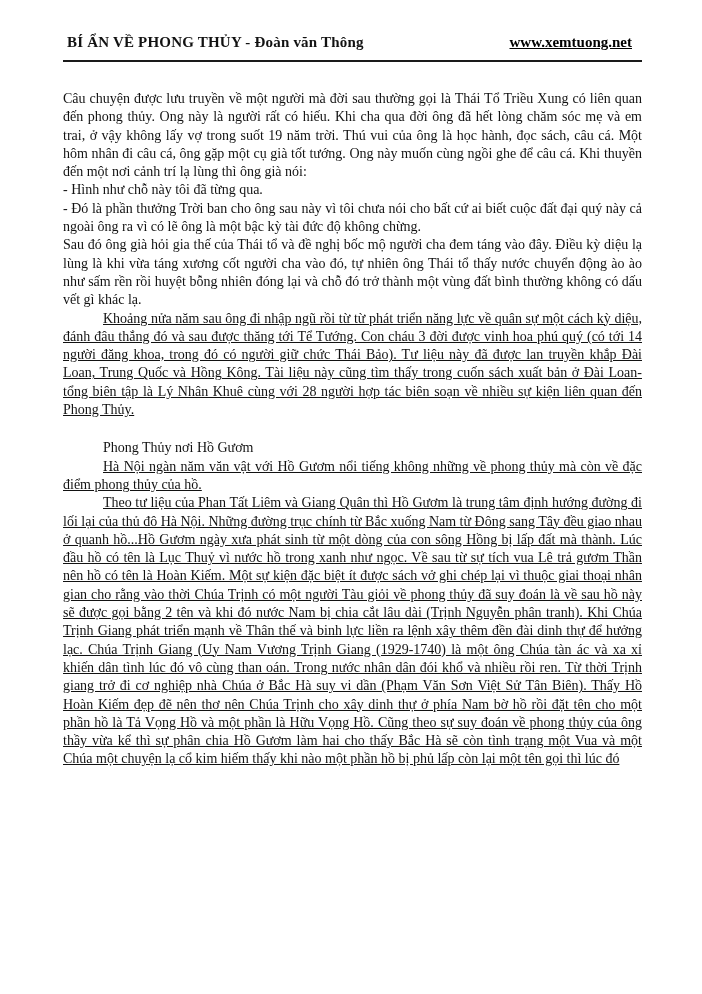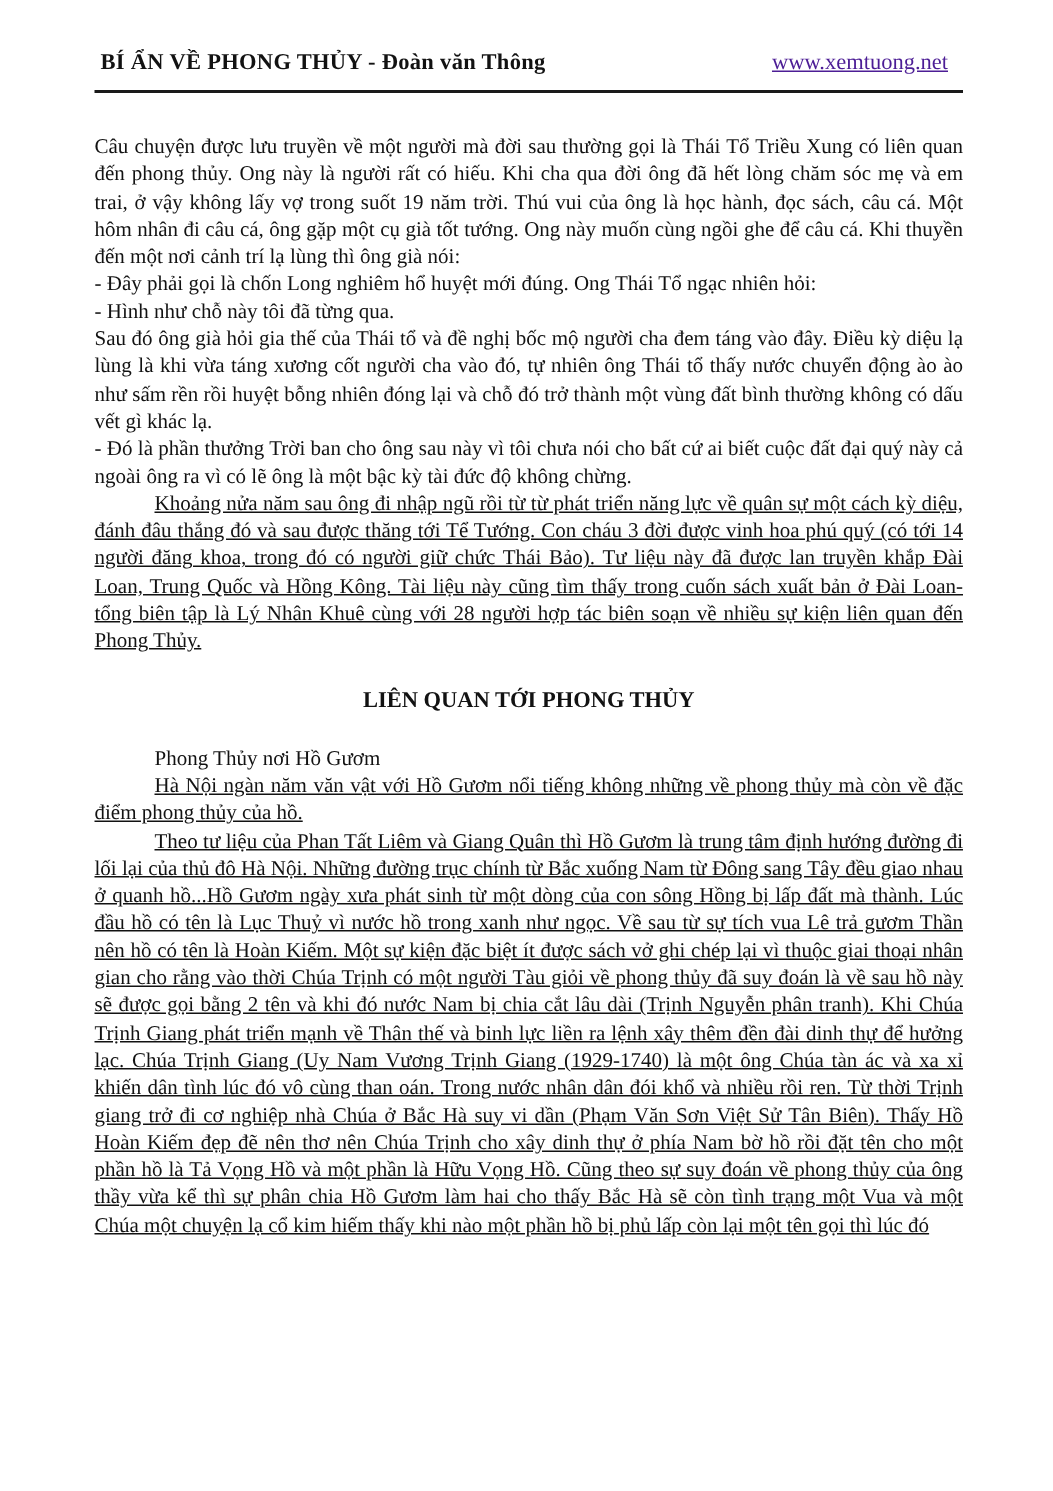--- a/index.html
+++ b/index.html
@@ -25,24 +25,25 @@
     padding: 0 4px 0 4px;
   }
   .book-title {
     font-weight: bold;
     font-size: 15px;
     letter-spacing: 0.2px;
     white-space: nowrap;
   }
   .site-link {
     font-size: 15px;
-    color: #4c1d95;
+    color: #000000;
     text-decoration: underline;
     cursor: pointer;
     margin-right: 6px;
+    font-weight: bold;
   }
   .header-divider {
     border: none;
     border-top: 2px solid #1a1a1a;
     margin: 9px 0 0 0;
   }
   .content {
     margin-top: 28px;
     font-size: 14px;
     line-height: 18.3px;
@@ -84,28 +85,26 @@
 
   <div class="header-row">
     <span class="book-title">BÍ ẨN VỀ PHONG THỦY  - Đoàn văn Thông</span>
     <span class="site-link">www.xemtuong.net</span>
   </div>
   <hr class="header-divider">
 
   <div class="content">
 
     <p class="para">Câu chuyện được lưu truyền về một người mà đời sau thường gọi là Thái Tổ Triều Xung có liên quan đến phong thủy. Ong này là người rất có hiếu. Khi cha qua đời ông đã hết lòng chăm sóc mẹ và em trai, ở vậy không lấy vợ trong suốt 19 năm trời. Thú vui của ông là học hành, đọc sách, câu cá. Một hôm nhân đi câu cá, ông gặp một cụ già tốt tướng. Ong này muốn cùng ngồi ghe để câu cá. Khi thuyền đến một nơi cảnh trí lạ lùng thì ông già nói:</p>
-    <p class="para">- Đây phải gọi là chốn Long nghiêm hổ huyệt mới đúng. Ong Thái Tổ ngạc nhiên hỏi:</p>
     <p class="para">- Hình như chỗ này tôi đã từng qua.</p>
+    <p class="para">- Đó là phần thưởng Trời ban cho ông sau này vì tôi chưa nói cho bất cứ ai biết cuộc đất đại quý này cả ngoài ông ra vì có lẽ ông là một bậc kỳ tài đức độ không chừng.</p>
     <p class="para">Sau đó ông già hỏi gia thế của Thái tổ và đề nghị bốc mộ người cha đem táng vào đây. Điều kỳ diệu lạ lùng là khi vừa táng xương cốt người cha vào đó, tự nhiên ông Thái tổ thấy nước chuyển động ào ào như sấm rền rồi huyệt bỗng nhiên đóng lại và chỗ đó trở thành một vùng đất bình thường không có dấu vết gì khác lạ.</p>
-    <p class="para">- Đó là phần thưởng Trời ban cho ông sau này vì tôi chưa nói cho bất cứ ai biết cuộc đất đại quý này cả ngoài ông ra vì có lẽ ông là một bậc kỳ tài đức độ không chừng.</p>
     <p class="para indent">Khoảng nửa năm sau ông đi nhập ngũ rồi từ từ phát triển năng lực về quân sự một cách kỳ diệu, đánh đâu thắng đó và sau được thăng tới Tể Tướng. Con cháu 3 đời được vinh hoa phú quý (có tới 14 người đăng khoa, trong đó có người giữ chức Thái Bảo). Tư liệu này đã được lan truyền khắp Đài Loan, Trung Quốc và Hồng Kông. Tài liệu này cũng tìm thấy trong cuốn sách xuất bản ở Đài Loan- tổng biên tập là Lý Nhân Khuê cùng với 28 người hợp tác biên soạn về nhiều sự kiện liên quan đến Phong Thủy.</p>
 
     <div class="section-heading">
-      <div>LIÊN QUAN TỚI PHONG THỦY</div>
     </div>
 
     <p class="subsection-heading">Phong Thủy nơi Hồ Gươm</p>
 
     <p class="para indent">Hà Nội ngàn năm văn vật với Hồ Gươm nổi tiếng không những về phong thủy mà còn về đặc điểm phong thủy của hồ.</p>
     <p class="para indent">Theo tư liệu của Phan Tất Liêm và Giang Quân thì Hồ Gươm là trung tâm định hướng đường đi lối lại của thủ đô Hà Nội. Những đường trục chính từ Bắc xuống Nam từ Đông sang Tây đều giao nhau ở quanh hồ...Hồ Gươm ngày xưa phát sinh từ một dòng của con sông Hồng bị lấp đất mà thành. Lúc đầu hồ có tên là Lục Thuỷ vì nước hồ trong xanh như ngọc. Về sau từ sự tích vua Lê trả gươm Thần nên hồ có tên là Hoàn Kiếm. Một sự kiện đặc biệt ít được sách vở ghi chép lại vì thuộc giai thoại nhân gian cho rằng vào thời Chúa Trịnh có một người Tàu giỏi về phong thủy đã suy đoán là về sau hồ này sẽ được gọi bằng 2 tên và khi đó nước Nam bị chia cắt lâu dài (Trịnh Nguyễn phân tranh). Khi Chúa Trịnh Giang phát triển mạnh về Thân thế và binh lực liền ra lệnh xây thêm đền đài dinh thự để hưởng lạc. Chúa Trịnh Giang (Uy Nam Vương Trịnh Giang (1929-1740) là một ông Chúa tàn ác và xa xỉ khiến dân tình lúc đó vô cùng than oán. Trong nước nhân dân đói khổ và nhiều rồi ren. Từ thời Trịnh giang trở đi cơ nghiệp nhà Chúa ở Bắc Hà suy vi dần (Phạm Văn Sơn Việt Sử Tân Biên). Thấy Hồ Hoàn Kiếm đẹp đẽ nên thơ nên Chúa Trịnh cho xây dinh thự ở phía Nam bờ hồ rồi đặt tên cho một phần hồ là Tả Vọng Hồ và một phần là Hữu Vọng Hồ. Cũng theo sự suy đoán về phong thủy của ông thầy vừa kể thì sự phân chia Hồ Gươm làm hai cho thấy Bắc Hà sẽ còn tình trạng một Vua và một Chúa một chuyện lạ cổ kim hiếm thấy khi nào một phần hồ bị phủ lấp còn lại một tên gọi thì lúc đó</p>
 
   </div>
 
   <div class="page-number">196</div>

